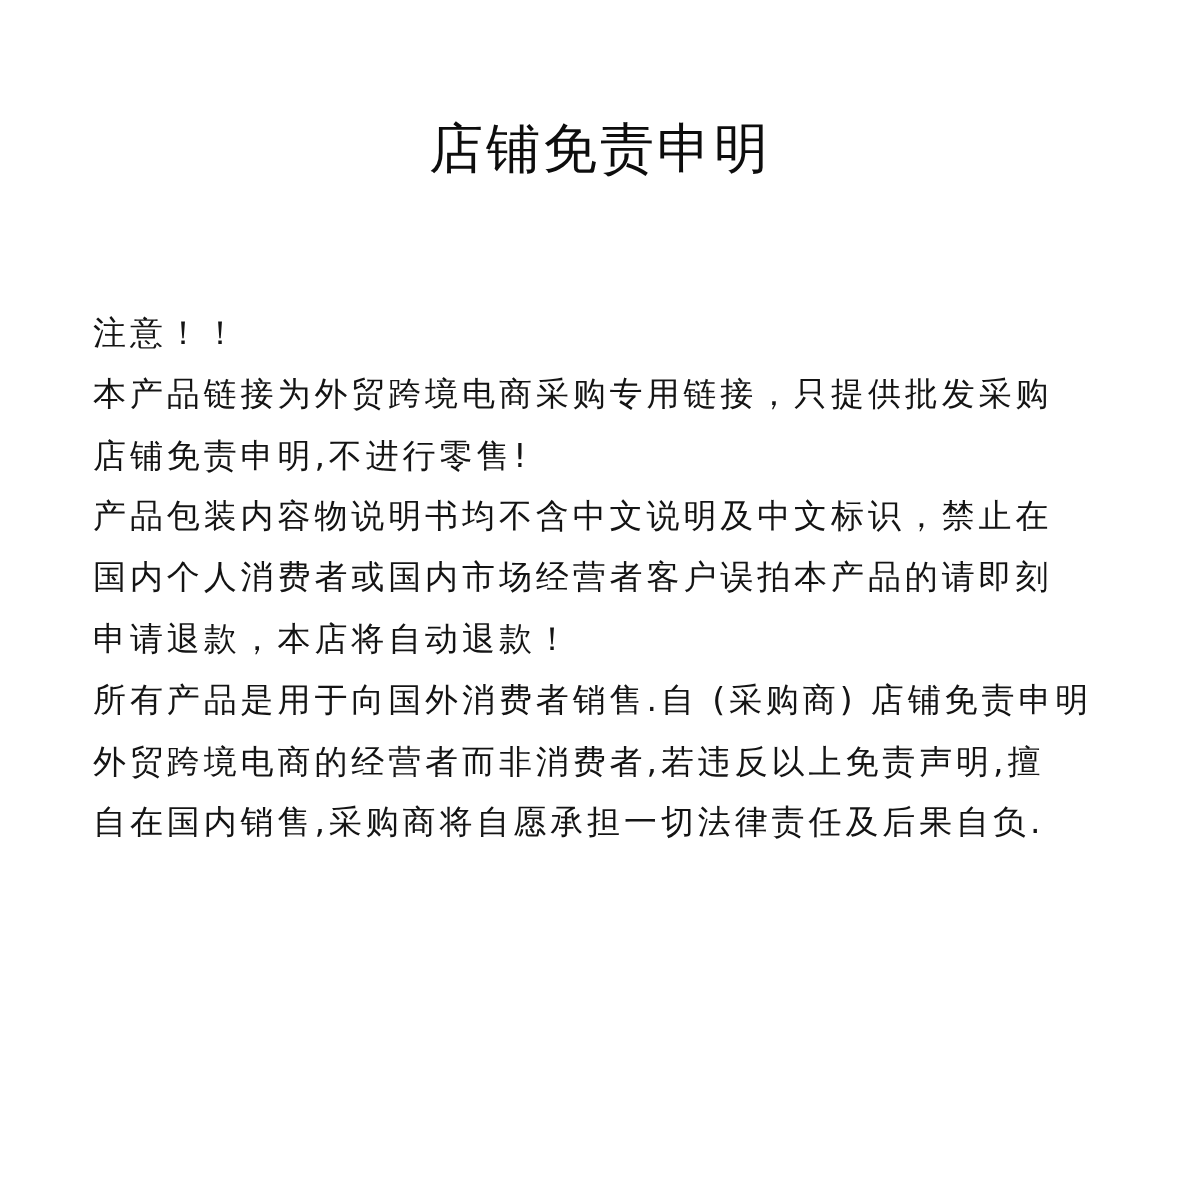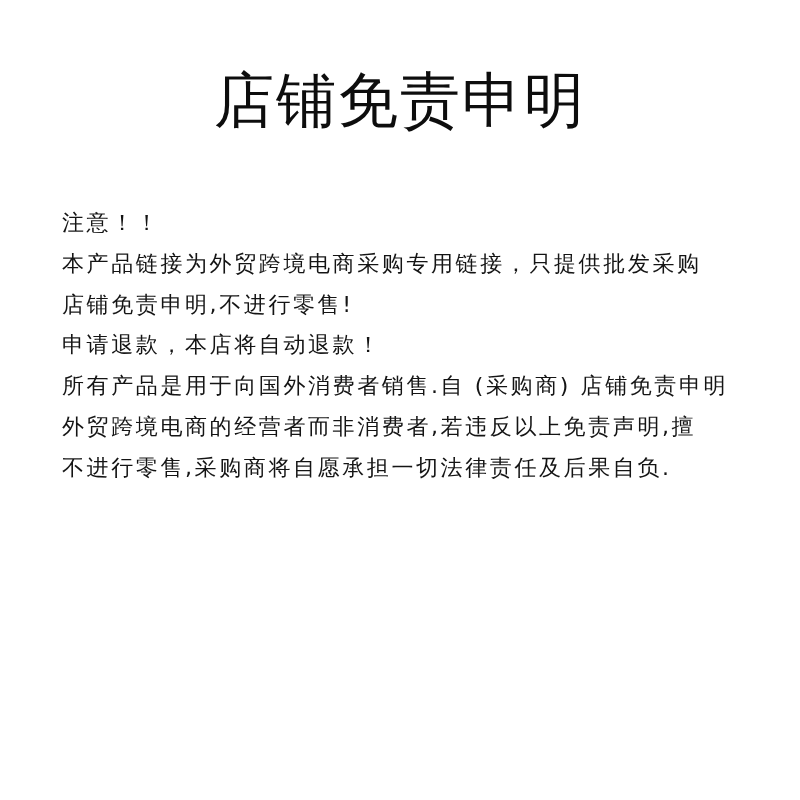--- a/index.html
+++ b/index.html
@@ -3,37 +3,39 @@
   <meta charset="utf-8">
   <style>
     html, body { margin: 0; padding: 0; }
     body {
       width: 800px; height: 800px; background: #ffffff; overflow: hidden;
       font-family: "DejaVu Sans", "Liberation Sans", sans-serif; color: #111111;
       position: relative;
     }
     .title {
       position: absolute; top: 68px; left: 0; width: 800px; text-align: center;
-      font-size: 60px; line-height: 64px; font-weight: normal; letter-spacing: 2px;
+      font-size: 36px; line-height: 64px; font-weight: normal; letter-spacing: 2px;
       color: #0d0d0d;
     }
     .body-text {
       position: absolute; top: 203px; left: 62px; width: 690px;
     }
     .line {
       font-size: 22px; line-height: 40.8px; height: 40.8px; white-space: nowrap;
       letter-spacing: 2.6px; color: #141414;
     }
   </style>
 </head>
 <body>
 
 <div class="title">店铺免责申明</div>
 
 <div class="body-text">
   <div class="line">注意！！</div>
   <div class="line">本产品链接为外贸跨境电商采购专用链接，只提供批发采购</div>
   <div class="line">店铺免责申明,不进行零售!</div>
+  <div class="line">产品包装内容物说明书均不含中文说明及中文标识，禁止在</div>
+  <div class="line">国内个人消费者或国内市场经营者客户误拍本产品的请即刻</div>
   <div class="line">申请退款，本店将自动退款！</div>
   <div class="line">所有产品是用于向国外消费者销售.自 (采购商) 店铺免责申明</div>
   <div class="line">外贸跨境电商的经营者而非消费者,若违反以上免责声明,擅</div>
-  <div class="line">不进行零售,采购商将自愿承担一切法律责任及后果自负.</div>
+  <div class="line">自在国内销售,采购商将自愿承担一切法律责任及后果自负.</div>
 </div>
 
 </body></html>

